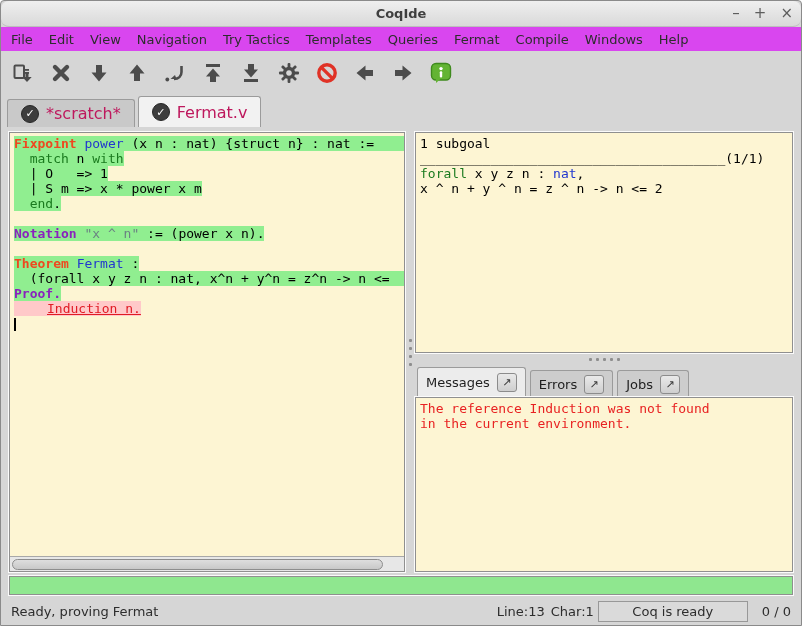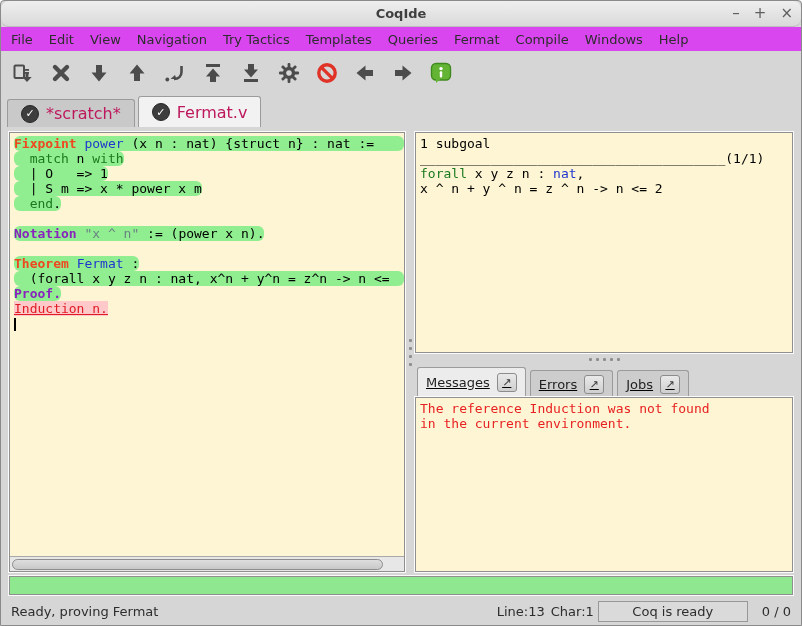--- a/index.html
+++ b/index.html
@@ -36,22 +36,22 @@
   .tab-label { font-size:16px; color:#be185d; }
 
   
   .main { flex:1; display:flex; padding:5px 8px 0 8px; background:#d6d6d6; min-height:0; }
   .pane { border:1px solid #8f8f8f; box-shadow:0 0 0 1px #fbfbfb; background:#fdf5d3; overflow:hidden; }
 
   .left-col { width:396px; flex:none; display:flex; flex-direction:column; }
   .editor { flex:1; padding:3px 0 0 4px; font-family:"DejaVu Sans Mono", monospace;
             font-size:13px; line-height:15px; overflow:hidden; }
   .code-line { white-space:pre; min-height:15px; }
-  .hl-green { background:#90ee90;border-radius:6px; }
-  .hl-error { background:#ffc9c9; }
+  .hl-green { background:#90ee90; }
+  .hl-error { background:#ffc9c9;padding-left:33px; }
   .fw { display:block; width:100%; }
   .seg-v   { color:#ef481f; font-weight:bold; }
   .seg-id  { color:#2036cf; }
   .seg-g   { color:#1a7a1e; }
   .seg-p   { color:#8a22bd; font-weight:bold; }
   .seg-str { color:#6b8283; }
   .seg-err { color:#e01b24; text-decoration:underline; }
   .caret { display:inline-block; width:1.5px; height:13px; background:#000; vertical-align:text-bottom; }
 
   .hscrollbar { height:15px; flex:none; background:#e7e7e7; border-top:1px solid #a8a8a8;
@@ -63,21 +63,21 @@
                justify-content:center; gap:5px; }
   .hsplitter { height:13px; flex:none; display:flex; align-items:center; justify-content:center; gap:4px; }
   .dot { width:3px; height:3px; background:#8e8e8e; border-radius:1px; }
 
   .right-col { flex:1; display:flex; flex-direction:column; min-width:0; }
   .goals { height:221px; flex:none; padding:3px 0 0 4px; font-family:"DejaVu Sans Mono", monospace;
            font-size:13px; line-height:15px; }
 
   .msg-tabbar { height:31px; flex:none; display:flex; align-items:flex-end; gap:4px; padding-left:2px; }
   .msg-tab { display:flex; align-items:center; gap:7px; padding:0 8px; height:27px;
-             border:1px solid #9b9b9b; border-bottom:none; border-radius:3px 3px 0 0; background:#cdcdcd;text-decoration:underline; }
+             border:1px solid #9b9b9b; border-bottom:none; border-radius:3px 3px 0 0; background:#cdcdcd; }
   .msg-tab.active { background:#ececec; height:30px; }
   .msg-tab-label { font-size:13px; color:#1f1f1f; }
   .detach-btn { width:20px; height:19px; border:1px solid #8c8c8c; border-radius:3px;
                 background:linear-gradient(#e9e9e9,#cfcfcf); font-size:11px; color:#3c3c3c;
                 display:flex; align-items:center; justify-content:center; }
   .msg-content { flex:1; padding:3px 0 0 4px; font-family:"DejaVu Sans Mono", monospace;
                  font-size:13px; line-height:15px; color:#e82222; }
 
   
   .progress-wrap { flex:none; margin:4px 8px 0 8px; height:19px; border:1px solid #8f8f8f;

